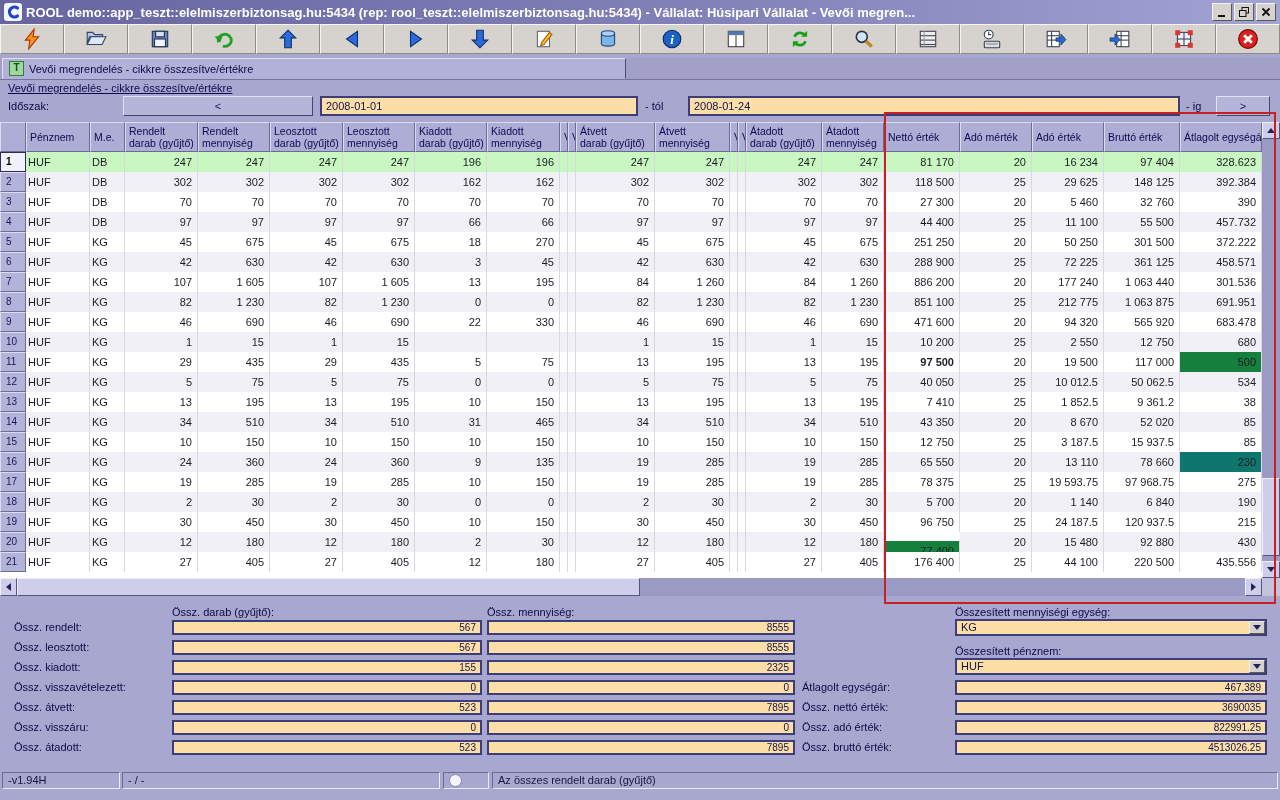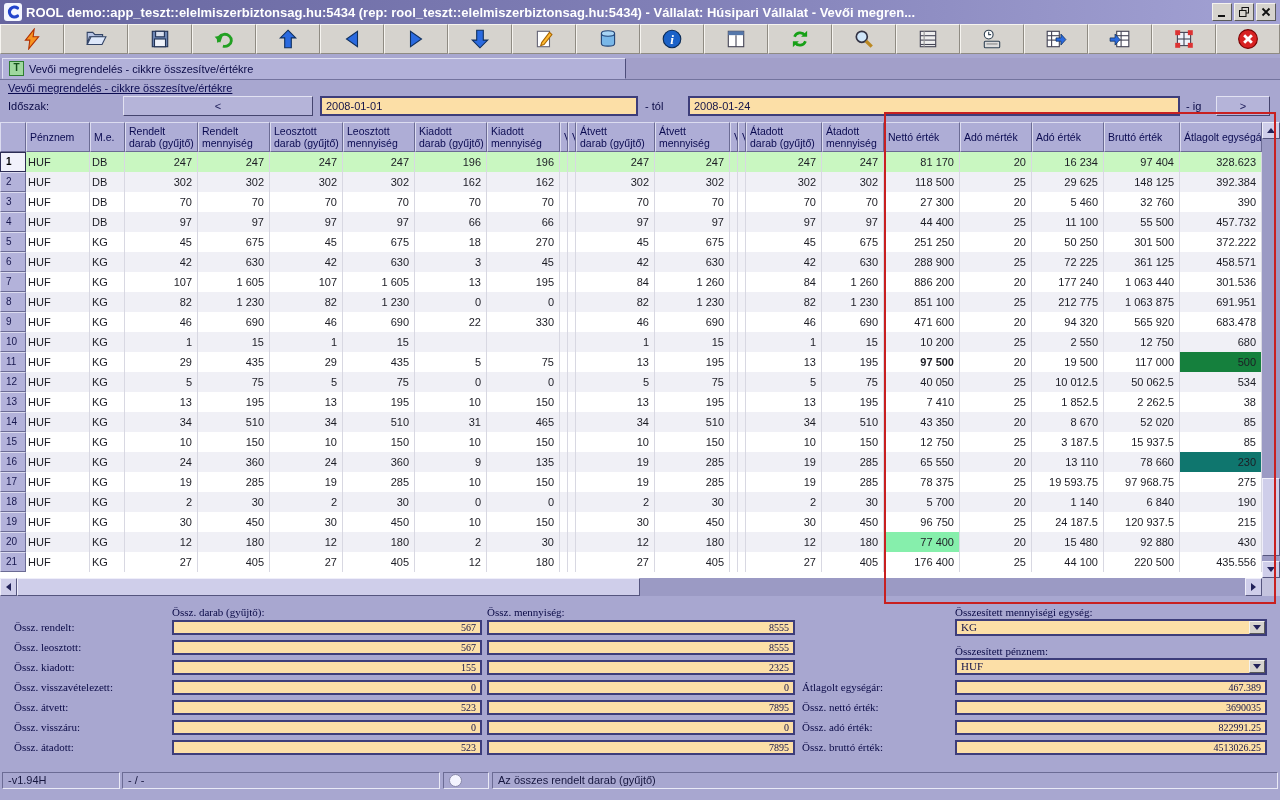--- a/index.html
+++ b/index.html
@@ -84,21 +84,21 @@
   .tri.up{border-left:4px solid transparent;border-right:4px solid transparent;border-bottom:5px solid #22225a;}
   .tri.down{border-left:4px solid transparent;border-right:4px solid transparent;border-top:5px solid #22225a;}
   .tri.left{border-top:4px solid transparent;border-bottom:4px solid transparent;border-right:5px solid #22225a;}
   .tri.right{border-top:4px solid transparent;border-bottom:4px solid transparent;border-left:5px solid #22225a;}
 
   
   .red-annotation{position:absolute;left:884px;top:112px;width:392px;height:492px;
     border:2px solid #c82020;box-sizing:border-box;pointer-events:none;z-index:40;}
 
   
-  .summary{position:absolute;left:0;top:596px;width:1280px;height:176px;font-family:Liberation Serif, serif;}
+  .summary{position:absolute;left:0;top:596px;width:1280px;height:176px;}
   .summary .slabel{position:absolute;color:#0a0a46;white-space:nowrap;}
   .sfield{position:absolute;height:15px;background:#fcdfa7;border:2px solid #3d3d7a;
     box-sizing:border-box;text-align:right;padding-right:4px;line-height:11px;
     color:#14144a;font-size:10px;padding-top:0px;}
   .dropdown{position:absolute;height:17px;background:#fcdfa7;border:2px solid #3d3d7a;
     box-sizing:border-box;color:#14144a;line-height:13px;padding-left:4px;}
   .dd-btn{position:absolute;right:0;top:0;width:16px;height:13px;background:#d6d3ce;
     border:1px solid;border-color:#f4f2ee #5a5a5a #5a5a5a #f4f2ee;box-sizing:border-box;
     display:flex;align-items:center;justify-content:center;}
 
@@ -680,21 +680,21 @@
           <div class="td num" style="width: 8px; background: rgb(255, 255, 255);"></div>
           <div class="td num" style="width: 79px; background: rgb(255, 255, 255);">13</div>
           <div class="td num" style="width: 75px; background: rgb(255, 255, 255);">195</div>
           <div class="td num" style="width: 8px; background: rgb(255, 255, 255);"></div>
           <div class="td num" style="width: 8px; background: rgb(255, 255, 255);"></div>
           <div class="td num" style="width: 76px; background: rgb(255, 255, 255);">13</div>
           <div class="td num" style="width: 62px; background: rgb(255, 255, 255);">195</div>
           <div class="td num" style="width: 76px; background: rgb(255, 255, 255);">7 410</div>
           <div class="td num" style="width: 72px; background: rgb(255, 255, 255);">25</div>
           <div class="td num" style="width: 72px; background: rgb(255, 255, 255);">1 852.5</div>
-          <div class="td num" style="width: 76px; background: rgb(255, 255, 255);">2 262.5</div>
+          <div class="td num" style="width: 76px; background: rgb(255, 255, 255);">9 361.2</div>
           <div class="td num" style="width: 82px; background: rgb(255, 255, 255);">38</div>
         </div>
         <div class="trow">
           <div class="rownum" style="width: 26px;">14</div>
           <div class="td txt" style="width: 64px; background: rgb(240, 240, 246);">HUF</div>
           <div class="td txt" style="width: 35px; background: rgb(240, 240, 246);">KG</div>
           <div class="td num" style="width: 73px; background: rgb(240, 240, 246);">34</div>
           <div class="td num" style="width: 72px; background: rgb(240, 240, 246);">510</div>
           <div class="td num" style="width: 73px; background: rgb(240, 240, 246);">34</div>
           <div class="td num" style="width: 72px; background: rgb(240, 240, 246);">510</div>
@@ -845,21 +845,21 @@
           <div class="td num" style="width: 72px; background: rgb(240, 240, 246);">2</div>
           <div class="td num" style="width: 73px; background: rgb(240, 240, 246);">30</div>
           <div class="td num" style="width: 8px; background: rgb(240, 240, 246);"></div>
           <div class="td num" style="width: 8px; background: rgb(240, 240, 246);"></div>
           <div class="td num" style="width: 79px; background: rgb(240, 240, 246);">12</div>
           <div class="td num" style="width: 75px; background: rgb(240, 240, 246);">180</div>
           <div class="td num" style="width: 8px; background: rgb(240, 240, 246);"></div>
           <div class="td num" style="width: 8px; background: rgb(240, 240, 246);"></div>
           <div class="td num" style="width: 76px; background: rgb(240, 240, 246);">12</div>
           <div class="td num" style="width: 62px; background: rgb(240, 240, 246);">180</div>
-          <div class="td num" style="width: 76px; background: #86efac;">77 400</div>
+          <div class="td num" style="width: 76px; background: #15803d; margin-top: 9px;">77 400</div>
           <div class="td num" style="width: 72px; background: rgb(240, 240, 246);">20</div>
           <div class="td num" style="width: 72px; background: rgb(240, 240, 246);">15 480</div>
           <div class="td num" style="width: 76px; background: rgb(240, 240, 246);">92 880</div>
           <div class="td num" style="width: 82px; background: rgb(240, 240, 246);">430</div>
         </div>
         <div class="trow">
           <div class="rownum" style="width: 26px;">21</div>
           <div class="td txt" style="width: 64px; background: rgb(255, 255, 255);">HUF</div>
           <div class="td txt" style="width: 35px; background: rgb(255, 255, 255);">KG</div>
           <div class="td num" style="width: 73px; background: rgb(255, 255, 255);">27</div>

